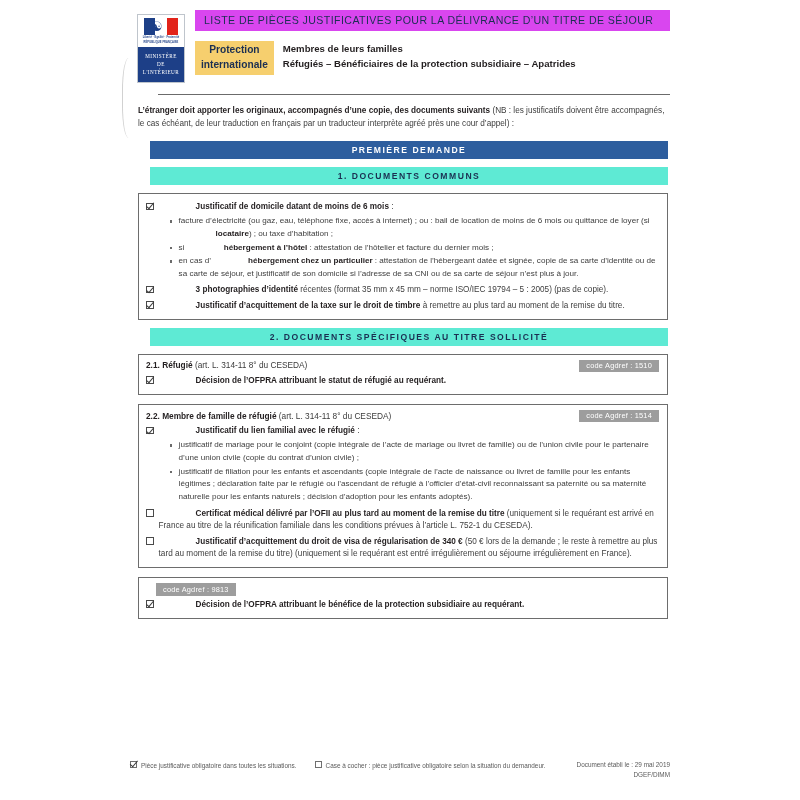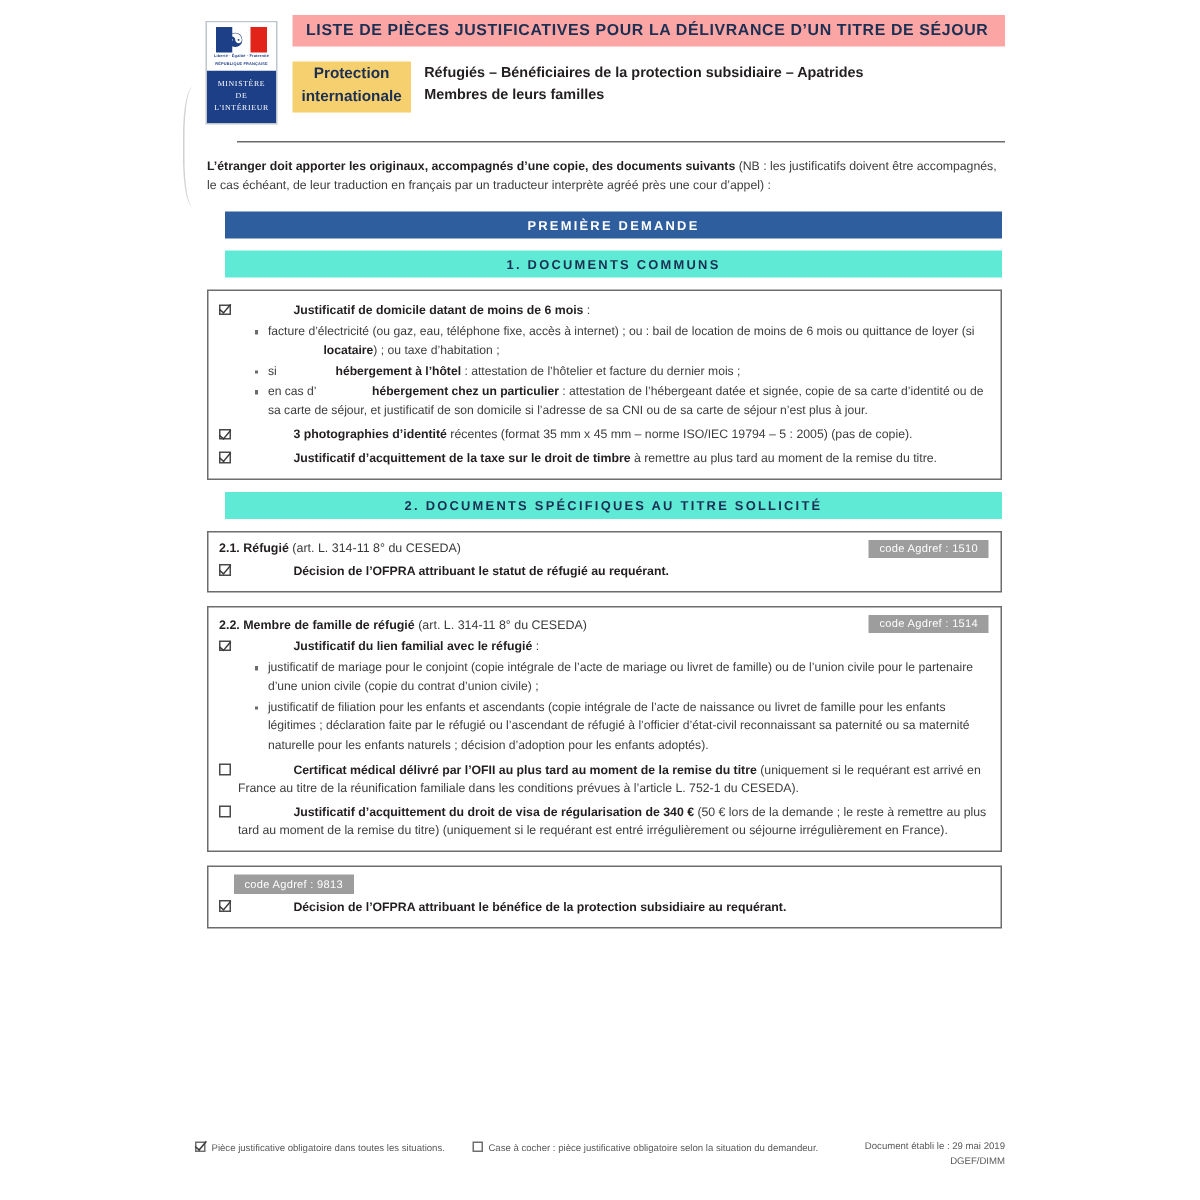--- a/index.html
+++ b/index.html
@@ -94,24 +94,24 @@
     font-size: 5.2px;
     line-height: 1.55;
     letter-spacing: .45px;
     font-family: "Liberation Serif", serif;
   }
   .header-right {
     flex: 1 1 auto;
     padding-left: 10px;
   }
   .title-bar {
-    background: #fca5a5;
+    background: #d946ef;
     color: #1b2f52;
     font-size: 10.6px;
-    font-weight: bold;
+    font-weight: normal;
     letter-spacing: .42px;
     padding: 4px 0 4px 9px;
     line-height: 1.25;
   }
   .subtitle-row {
     display: flex;
     align-items: stretch;
     margin-top: 10px;
   }
   .proc-tag {
@@ -320,22 +320,22 @@
 
     <div class="header-right">
       <div class="title-bar">LISTE DE PIÈCES JUSTIFICATIVES POUR LA DÉLIVRANCE D’UN TITRE DE SÉJOUR</div>
 
       <div class="subtitle-row">
         <div class="proc-tag">
           <div>Protection</div>
           <div>internationale</div>
         </div>
         <div class="proc-desc">
+          <div>Membres de leurs familles</div>
           <div>Réfugiés – Bénéficiaires de la protection subsidiaire – Apatrides</div>
-          <div>Membres de leurs familles</div>
         </div>
       </div>
     </div>
   </div>
 
   <hr class="rule">
 
   <div class="intro">
     <b>L’étranger doit apporter les originaux, accompagnés d’une copie, des documents suivants</b><span class="light"> (NB : les justificatifs doivent être accompagnés, le cas échéant, de leur traduction en français par un traducteur interprète agréé près une cour d’appel) :</span>
   </div>

